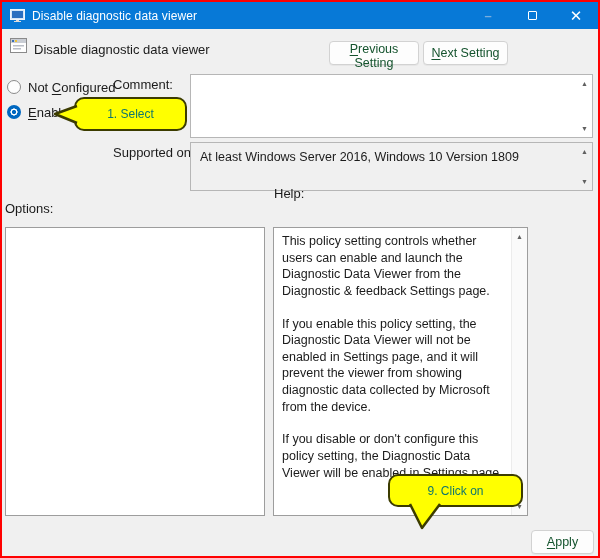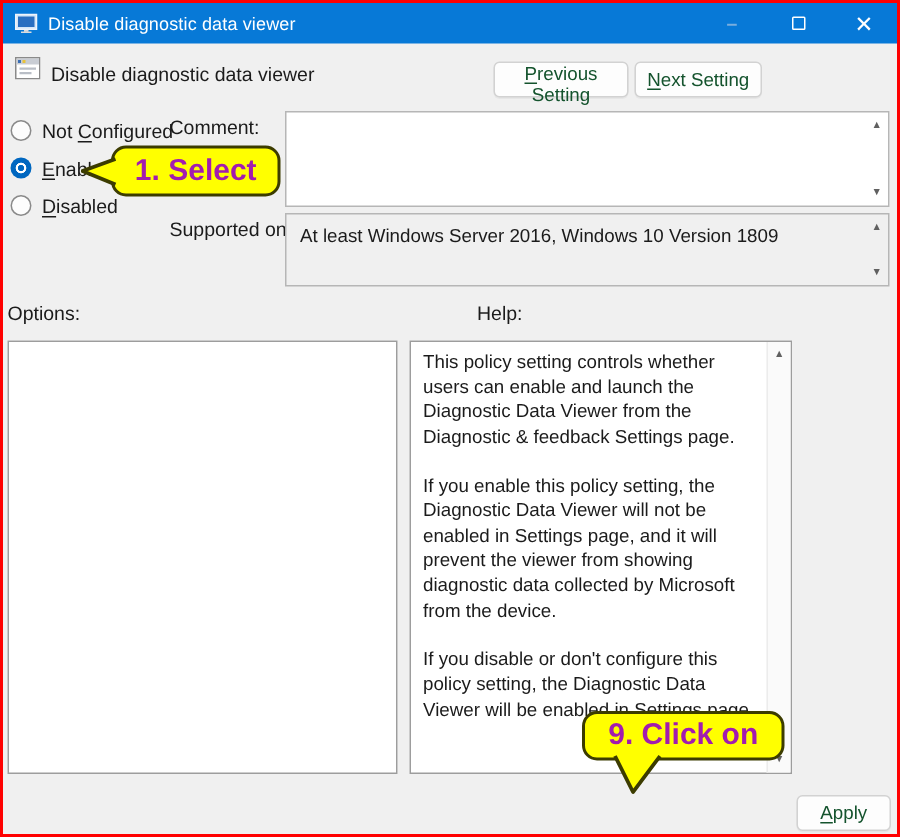--- a/index.html
+++ b/index.html
@@ -65,21 +65,21 @@
       var(--accent_blue, #0067c0) 0 27%, #ffffff 33% 48%, var(--accent_blue, #0067c0) 54% 100%);
   }
   .radio-label { font-size: 13px; }
   .radio-label .key { text-decoration: underline; text-underline-offset: 2px; }
 
   
   .field-label { position: absolute; font-size: 13px; }
   .lbl-comment { left: 111px; top: 75px; }
   .lbl-supported { left: 111px; top: 143px; }
   .lbl-options { left: 3px; top: 199px; }
-  .lbl-help { left: 272px; top: 199px; margin-left: 44px; }
+  .lbl-help { left: 272px; top: 184px; }
 
   .scrollbox {
     position: absolute;
     border: 1px solid #b6b6b6;
   }
   .box-comment { left: 188px; top: 72px; width: 403px; height: 64px; background: #ffffff; }
   .box-supported { left: 188px; top: 140px; width: 403px; height: 49px; background: #f0f0f0; }
   .box-supported .box-text { padding: 7px 22px 0 9px; font-size: 12.5px; }
 
   .arrow { position: absolute; right: 4px; font-size: 7px; color: #606060; line-height: 1; }
@@ -100,21 +100,21 @@
   .btn-cancel { position: absolute; left: 456px; top: 528px; width: 67px; height: 24px; }
   .btn-apply  { position: absolute; left: 529px; top: 528px; width: 63px; height: 24px; }
 
   
   .callout {
     position: absolute; z-index: 10;
     background: var(--callout_yellow, #ffff00);
     border: 2.5px solid #3c3c00;
     border-radius: 10px;
     display: flex; align-items: center; justify-content: center;
-    font-size: 20px; font-weight: bold; color: #a21caf;
+    font-size: 12px; font-weight: normal; color: #0f766e;
     font-family: "Liberation Sans", sans-serif;
   }
   .callout-1 { left: 72px; top: 95px; width: 113px; height: 34px; }
   .callout-2 { left: 386px; top: 472px; width: 135px; height: 33px; }
   .callout-tail { position: absolute; z-index: 11; }
   .tail-1 { left: 52px; top: 102px; }
   .tail-2 { left: 405px; top: 501px; }
 </style>
 </head>
 <body>
@@ -157,24 +157,20 @@
 
   <div class="radio-group">
     <div class="radio-row">
       <span class="radio-circle"></span>
       <span class="radio-label"><span>Not </span><span class="key">C</span><span>onfigured</span></span>
     </div>
     <div class="radio-row">
       <span class="radio-circle checked"></span>
       <span class="radio-label"><span></span><span class="key">E</span><span>nabled</span></span>
     </div>
-    <div class="radio-row">
-      <span class="radio-circle"></span>
-      <span class="radio-label"><span></span><span class="key">D</span><span>isabled</span></span>
-    </div>
   </div>
 
   <span class="field-label lbl-comment">Comment:</span>
   <div class="scrollbox box-comment">
     <span class="box-text"></span>
     <span class="arrow up">▲</span>
     <span class="arrow down">▼</span>
   </div>
 
   <span class="field-label lbl-supported">Supported on:</span>

